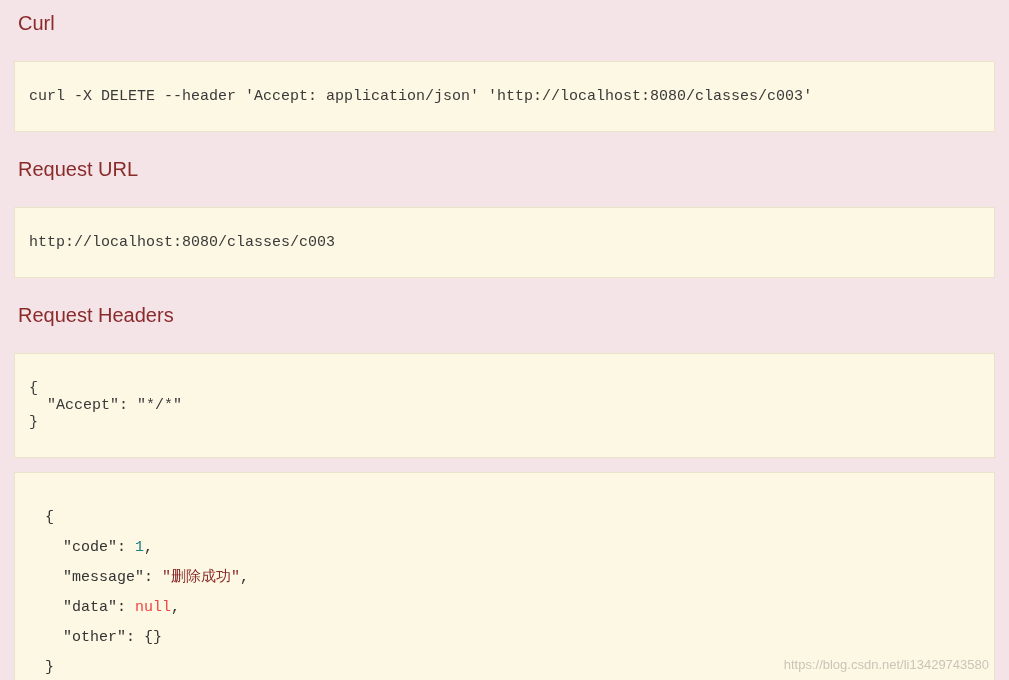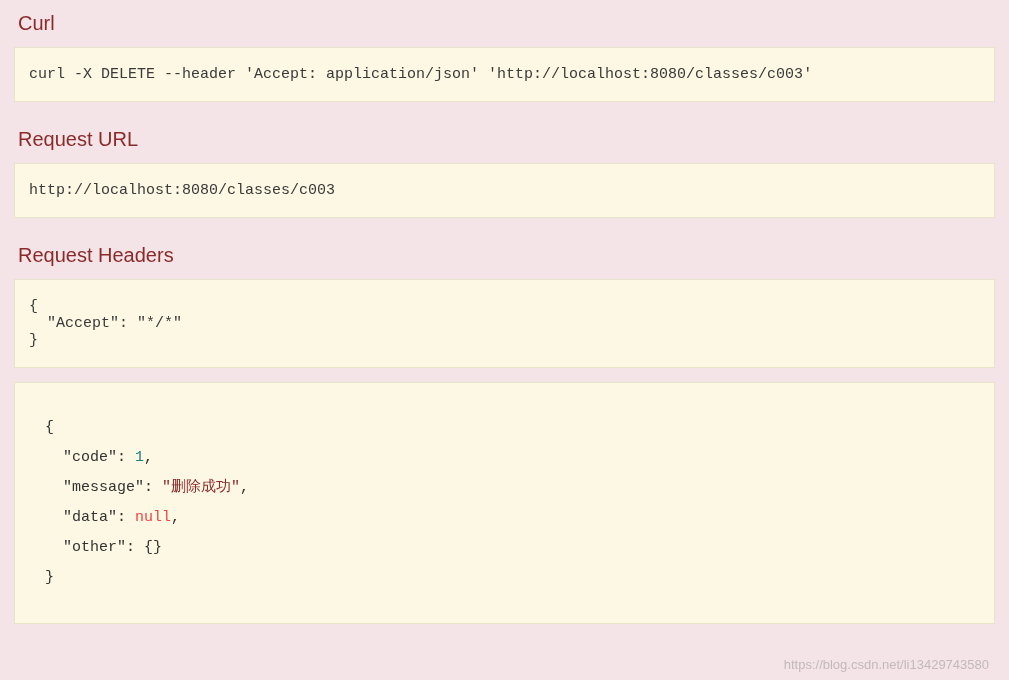--- a/index.html
+++ b/index.html
@@ -7,27 +7,27 @@
       background: #f4e4e7;
       font-family: -apple-system, BlinkMacSystemFont, "Segoe UI", Helvetica, Arial, sans-serif;
       padding: 0;
       width: 1009px;
     }
     .section { margin: 0; }
     .section-title {
       color: #8a2a2a;
       font-size: 20px;
       font-weight: 400;
-      padding: 12px 18px 12px;
+      padding: 12px 18px 26px;
     }
     .code-box {
       background: #fcf8e3;
       border: 1px solid #e8e3c9;
       margin: 0 14px 14px 14px;
-      padding: 18px 14px;
+      padding: 26px 14px;
       font-family: Consolas, "Courier New", monospace;
       font-size: 15px;
       color: #3a3a3a;
       white-space: pre;
       overflow-x: auto;
     }
     .code-box-large {
       padding: 30px 30px;
       line-height: 2;
     }

